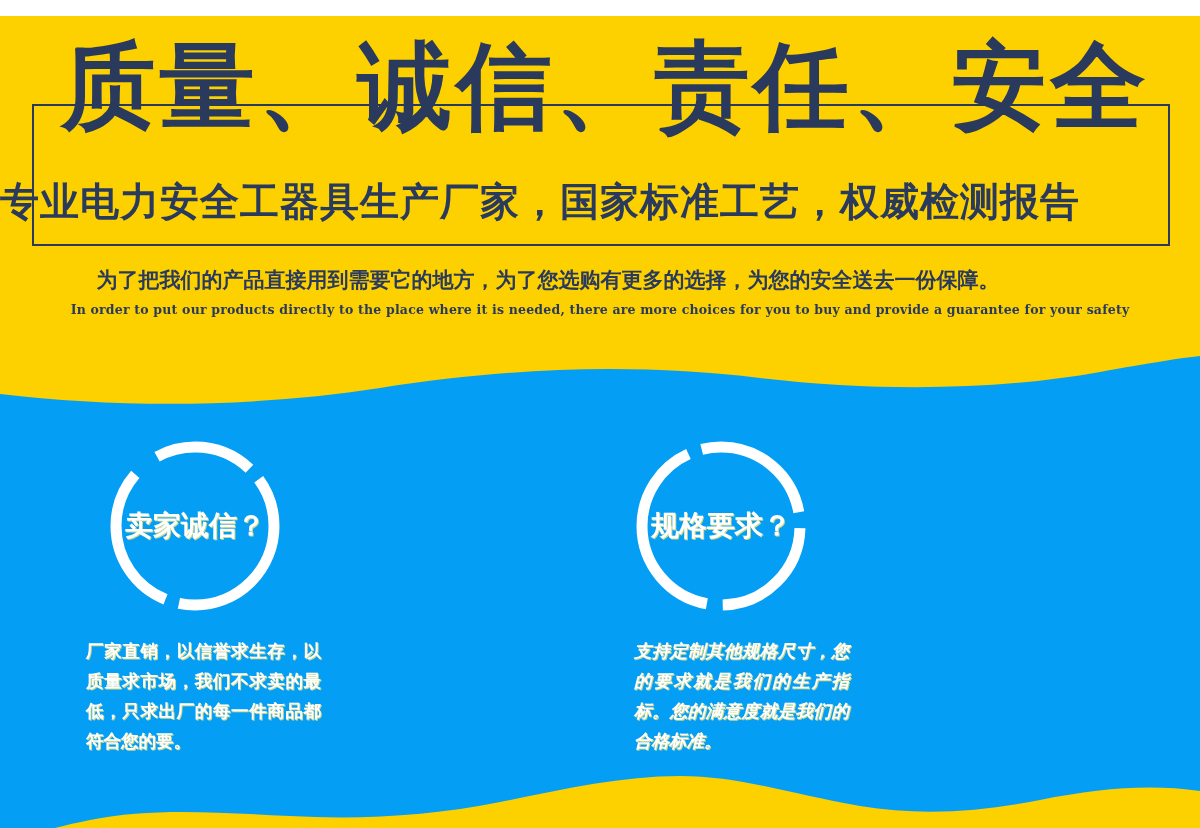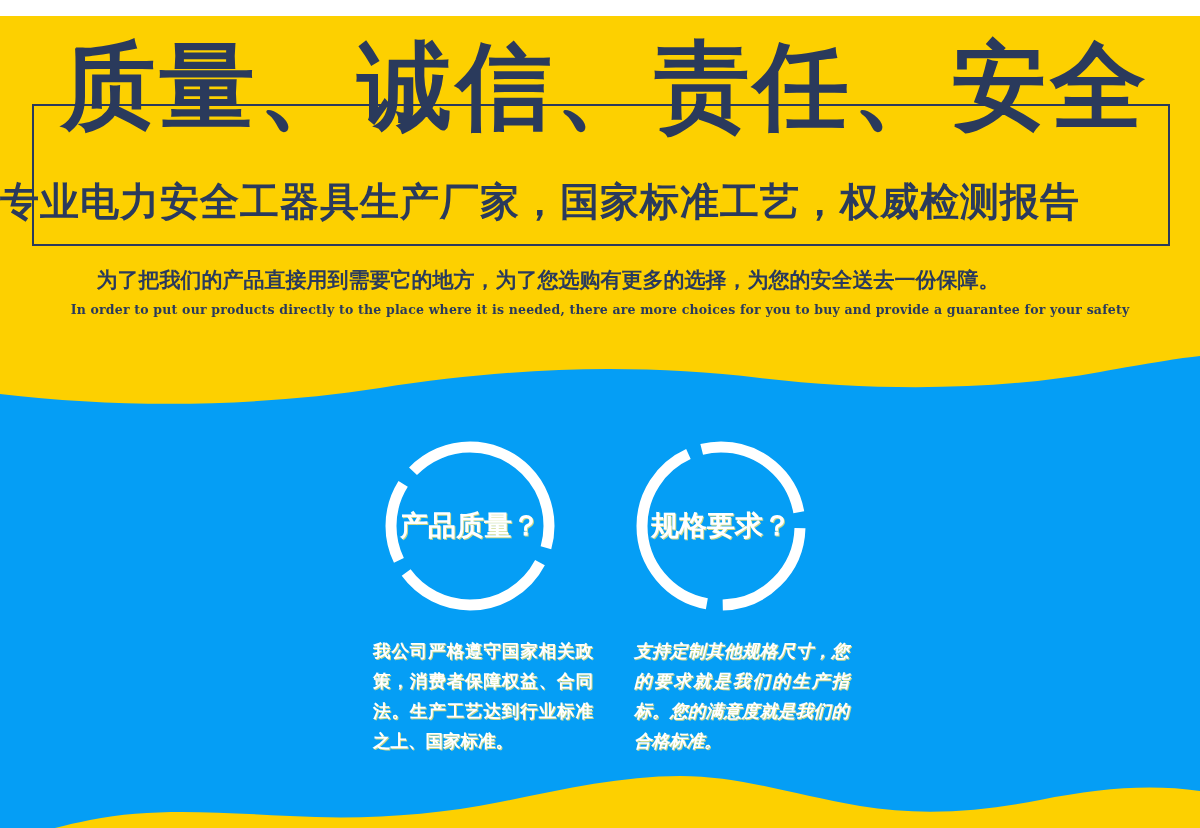--- a/index.html
+++ b/index.html
@@ -188,33 +188,33 @@
 
     <div id="sub-title">专业电力安全工器具生产厂家，国家标准工艺，权威检测报告</div>
 
     <div id="tagline-cn">为了把我们的产品直接用到需要它的地方，为了您选购有更多的选择，为您的安全送去一份保障。</div>
 
     <div id="tagline-en">In order to put our products directly to the place where it is needed, there are more choices for you to buy and provide a guarantee for your safety</div>
   </div>
 
   <div id="features">
 
-
-    <div class="feature f1">
+    <div class="feature f0">
       <div class="ring-wrap">
         <svg class="ring-svg" viewBox="0 0 180 180">
-          <circle cx="90" cy="90" r="79" fill="none" stroke="#ffffff" stroke-width="11" stroke-dasharray="80 16 210 16 160 14" stroke-dashoffset="160" transform="rotate(-90 90 90)"></circle>
+          <circle cx="90" cy="90" r="79" fill="none" stroke="#ffffff" stroke-width="11" stroke-dasharray="100 14 190 14 150 28" stroke-dashoffset="40" transform="rotate(-90 90 90)"></circle>
         </svg>
         <div class="ring-label">
-          <span class="l1">产品质量？</span>
+          <span class="l1">卖家诚信？</span>
           <span class="l2"></span>
         </div>
       </div>
-      <div class="feature-desc">我公司严格遵守国家相关政策，消费者保障权益、合同法。生产工艺达到行业标准之上、国家标准。</div>
+      <div class="feature-desc">厂家直销，以信誉求生存，以质量求市场，我们不求卖的最低，只求出厂的每一件商品都符合您的要。</div>
     </div>
+
 
     <div class="feature f2">
       <div class="ring-wrap">
         <svg class="ring-svg" viewBox="0 0 180 180">
           <circle cx="90" cy="90" r="79" fill="none" stroke="#ffffff" stroke-width="11" stroke-dasharray="130 16 120 16 200 14" stroke-dashoffset="20" transform="rotate(-90 90 90)"></circle>
         </svg>
         <div class="ring-label">
           <span class="l1">规格要求？</span>
           <span class="l2"></span>
         </div>

